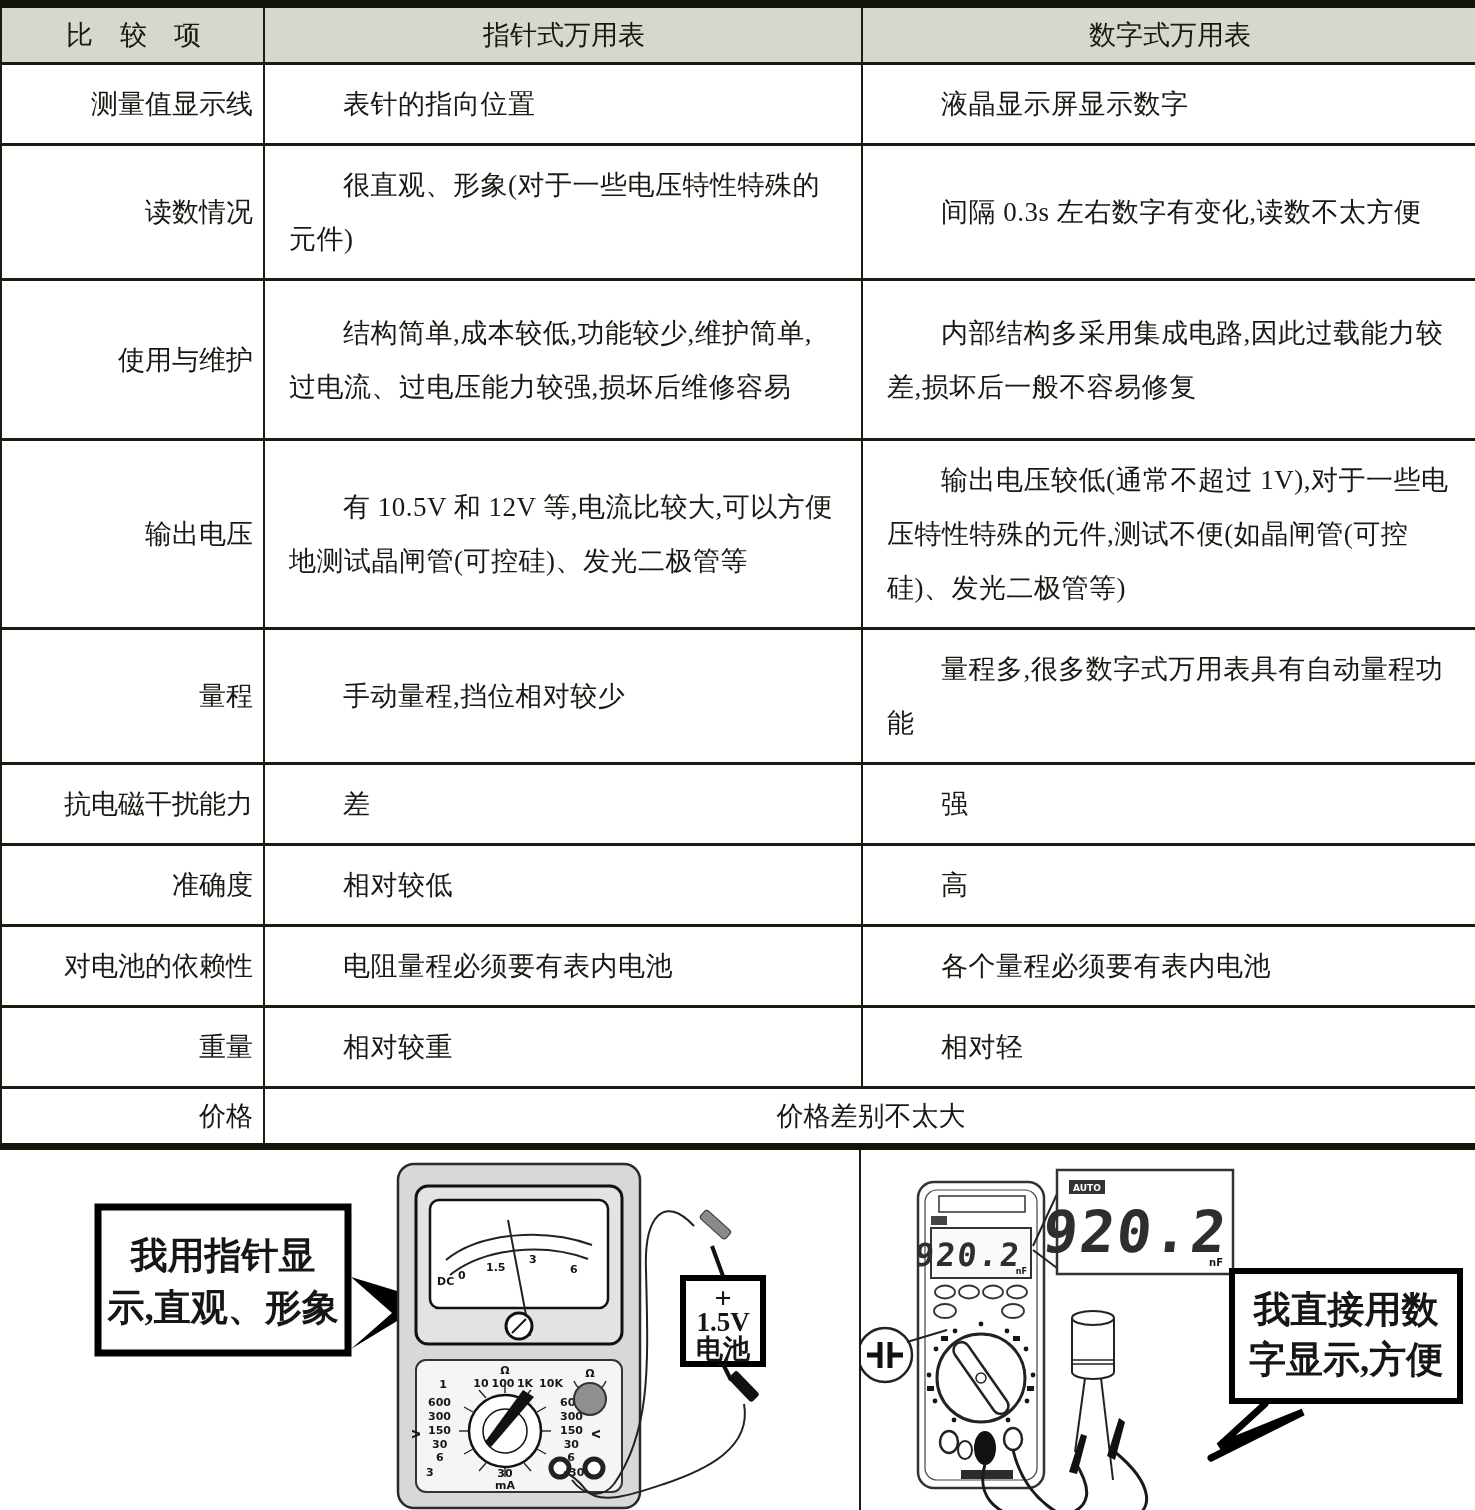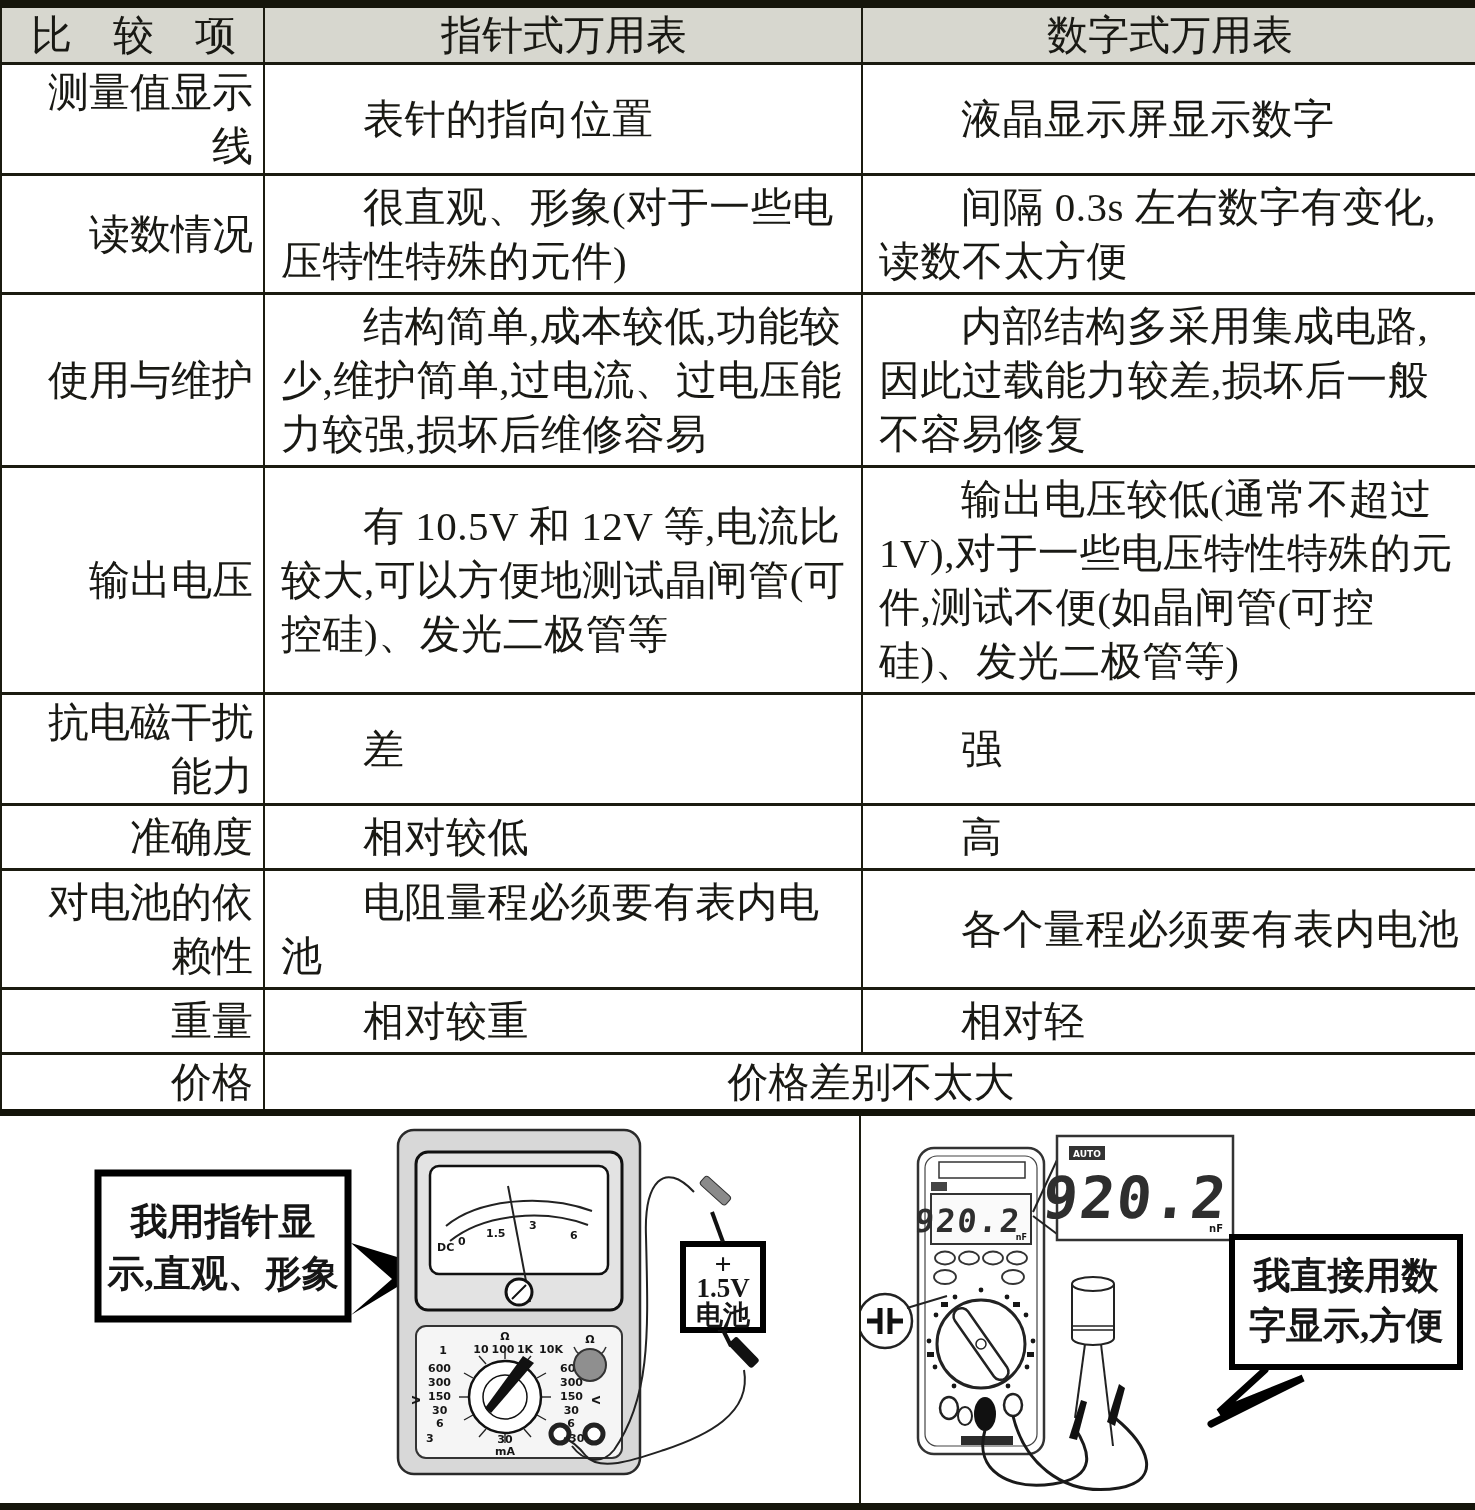--- a/index.html
+++ b/index.html
@@ -5,25 +5,25 @@
   html,body{margin:0;padding:0;background:#ffffff;}
   body{width:1475px;font-family:"Liberation Serif","DejaVu Serif",serif;color:#191914;}
   .page{width:1475px;height:1510px;position:relative;background:#fff;overflow:hidden;}
 
   
   table.cmp{border-collapse:collapse;table-layout:fixed;width:1475px;
     border-top:8px solid #14140a;border-bottom:7px solid #14140a;
     border-left:2px solid #1b1b10;border-right:2px solid #1b1b10;}
   table.cmp col.c1{width:263px;} table.cmp col.c2{width:598px;} table.cmp col.c3{width:614px;}
   table.cmp td,table.cmp th{border:2px solid #1b1b10;vertical-align:middle;
-    font-size:41px;line-height:54px;font-weight:normal;padding:0 10px 0 12px;overflow:hidden;}
+    font-size:27px;line-height:54px;font-weight:normal;padding:0 10px 0 12px;overflow:hidden;}
   table.cmp tr{border-top:3px solid #1b1b10;border-bottom:3px solid #1b1b10;}
   thead th{background:#d7d7cf;text-align:center;font-size:34px;border-bottom:4px solid #1b1b10;}
   td.item{text-align:right;padding:0 4px;}
-  p.para{margin:4px;text-indent:2em;letter-spacing:.5px;}
+  p.para{margin:12px;text-indent:2em;letter-spacing:.5px;}
   td.merged{text-align:center;}
   tr.h54{height:54px;}  tr.h55{height:55px;}  tr.h57{height:57px;}  tr.h58{height:58px;}
   tr.h61{height:61px;}  tr.h68{height:68px;}  tr.h107{height:107px;padding-left:16px;} tr.h111{height:111px;}
   tr.h160{height:160px;} tr.h166{height:166px;}
 
   
   .figs{display:flex;width:1475px;height:387px;background:#fff;}
   .fig-left{width:859px;height:387px;border-right:2px solid #1b1b10;position:relative;}
   .fig-right{width:614px;height:387px;position:relative;}
   .bottom-band{width:1475px;height:13px;background:#15150b;}
@@ -79,20 +79,29 @@
             <p class="para">内部结构多采用集成电路,因此过载能力较差,损坏后一般不容易修复</p>
           </td>
       </tr>
       <tr class="h166">
         <td class="item">输出电压</td>
         <td>
             <p class="para">有 10.5V 和 12V 等,电流比较大,可以方便地测试晶闸管(可控硅)、发光二极管等</p>
           </td>
         <td>
             <p class="para">输出电压较低(通常不超过 1V),对于一些电压特性特殊的元件,测试不便(如晶闸管(可控硅)、发光二极管等)</p>
+          </td>
+      </tr>
+      <tr class="h111">
+        <td class="item">量程</td>
+        <td>
+            <p class="para">手动量程,挡位相对较少</p>
+          </td>
+        <td>
+            <p class="para">量程多,很多数字式万用表具有自动量程功能</p>
           </td>
       </tr>
       <tr class="h58">
         <td class="item">抗电磁干扰能力</td>
         <td>
             <p class="para">差</p>
           </td>
         <td>
             <p class="para">强</p>
           </td>

